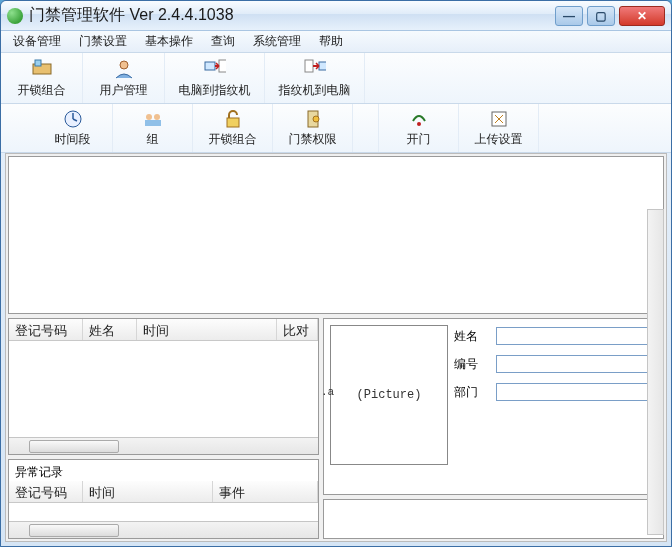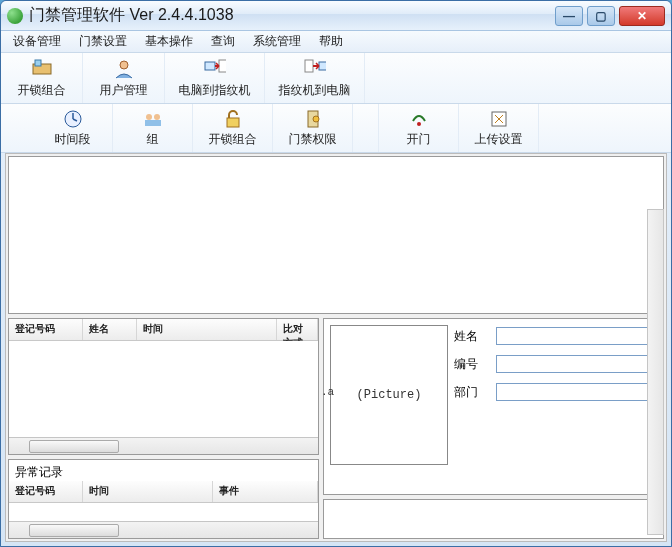--- a/index.html
+++ b/index.html
@@ -23,21 +23,21 @@
 .toolbar2 .tbtn { width: 80px; height: 48px; }
 .toolbar2 .spacer { width: 26px; border-right:1px solid #e3ecf6; }
 .content { flex: 1; background: #f0f0f0; border: 1px solid #bbb; margin: 0 4px 4px 4px; display: flex; flex-direction: column; padding: 2px; }
 .upper { height: 158px; background: #fff; border: 1px solid #9a9a9a; margin-bottom: 4px; position: relative; }
 .vscroll { position: absolute; right: -18px; top: 0; bottom: 0; width: 17px; background: linear-gradient(90deg,#f3f3f3,#e6e6e6); border:1px solid #c5c5c5; }
 .lower { flex: 1; display: flex; gap: 4px; }
 .leftcol { width: 352px; display: flex; flex-direction: column; gap: 4px; }
 .panel { background: #fff; border: 1px solid #9a9a9a; }
 .panel1 { flex: 1; display:flex;flex-direction:column; }
 .gridhead { height: 22px; background: linear-gradient(#fdfdfd,#ececec); border-bottom: 1px solid #c8c8c8; display: flex; }
-.gh { padding: 3px 6px; border-right: 1px solid #d6d6d6; font-size: 10px; color: #222; font-weight: bold; }
+.gh { padding: 3px 6px; border-right: 1px solid #d6d6d6; font-size: 13px; color: #222; }
 .gridbody { flex:1; background:#fff; position:relative; }
 .hscroll { height: 17px; background: linear-gradient(#f3f3f3,#e6e6e6); border-top:1px solid #c5c5c5; display:flex; align-items:center; }
 .hscroll .thumb { width: 90px; height: 13px; margin-left: 20px; background: linear-gradient(#f9f9f9,#dcdcdc); border:1px solid #aaa; border-radius:2px; }
 .panel2 { height: 80px; display:flex;flex-direction:column;}
 .panel2 .ptitle { padding: 4px 6px 0 6px; font-size:12px; }
 .rightcol { flex: 1; display:flex;flex-direction:column; gap:4px; }
 .panelR { background:#fff; border:1px solid #9a9a9a; flex:1; display:flex; padding:6px; gap:6px; }
 .picbox { width: 118px; height: 140px; border:1px solid #888; display:flex;align-items:center;justify-content:center; font-family:"Courier New",monospace; font-size:12px; color:#333; position:relative;}
 .ahint { position:absolute; left:-10px; top:60px; font-size:11px; }
 .fields { flex:1; display:flex;flex-direction:column; gap:10px; padding-top:2px;}

